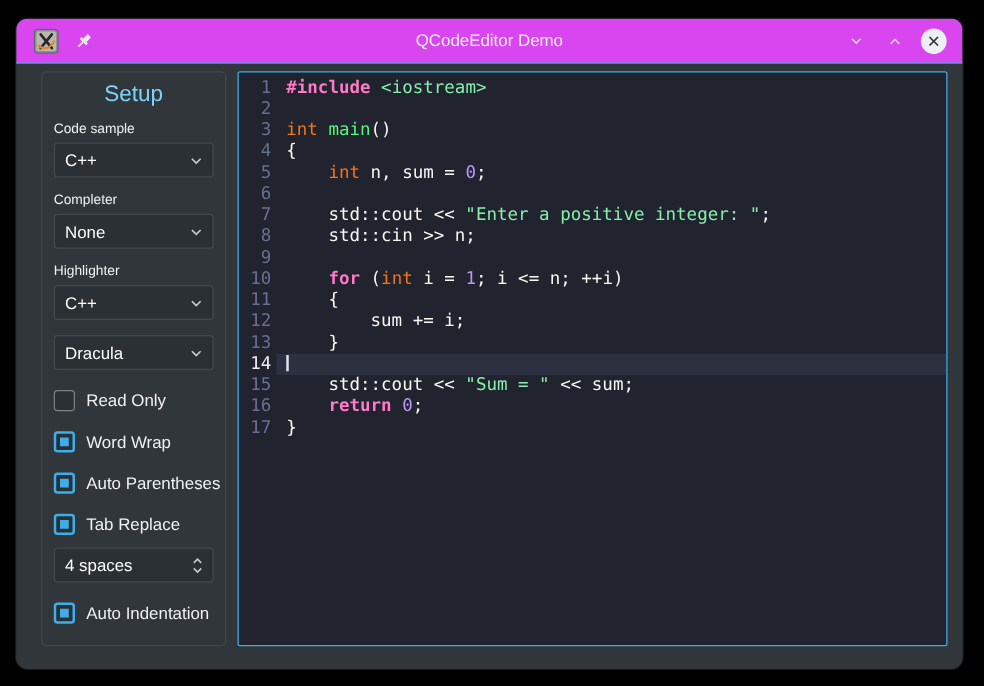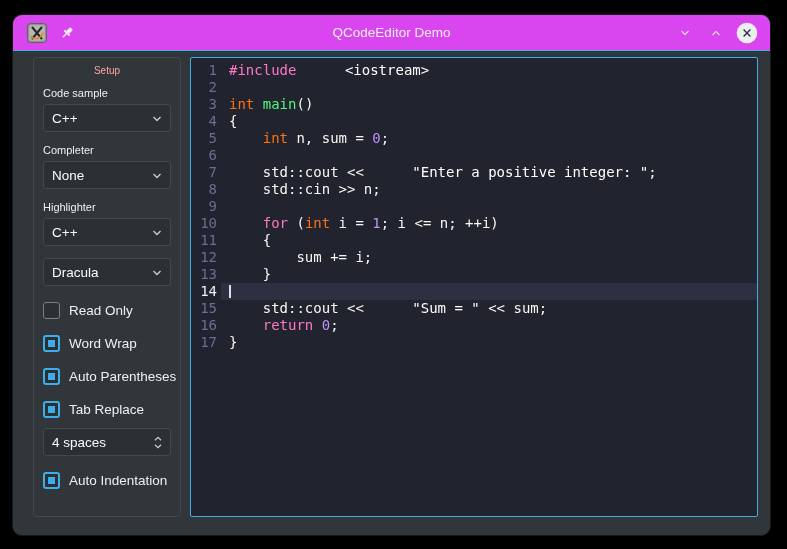--- a/index.html
+++ b/index.html
@@ -22,21 +22,21 @@
   .tb-right { margin-left:auto; display:flex; align-items:center; gap:9px;
     padding-right:12px; }
   .wbtn { width:22px; height:22px; display:inline-flex; align-items:center;
     justify-content:center; cursor:default; }
 
   
   .content { position:relative; height:485px; background:#31363b; }
 
   .groupbox { position:absolute; left:20px; top:6px; width:148px; height:460px;
     border:1px solid #43484d; border-radius:4px; padding:0 9px; }
-  .gb-title { margin:7px 0 11px; text-align:center; color:#fca5a5; font-size:10px; }
+  .gb-title { margin:7px 0 11px; text-align:center; color:#7dd3fc; font-size:18px; }
   .fld-label { color:#eff0f1; font-size:11px; margin:0 0 5px; }
   .combo, .spin { height:28px; margin-bottom:12px; background:#2b3035;
     border:1px solid #44494e; border-radius:3px; display:flex;
     align-items:center; }
   .combo-text { color:#fcfcfc; font-size:13.5px; padding-left:8px; flex:1; }
   .combo svg.chev { margin-right:8px; flex:none; }
   .spin-btns { display:flex; flex-direction:column; gap:1px; margin-right:7px; }
   .cb-row { height:18px; margin-bottom:10px; display:flex; align-items:center; gap:9px;margin-top:15px; }
   .cb { width:17px; height:17px; border:1px solid #7b8084; border-radius:3px;
     background:#2b3035; flex:none; }
@@ -50,25 +50,25 @@
     overflow:hidden; font-family:"DejaVu Sans Mono","Liberation Mono",monospace;
     font-size:14px; }
   .code-lines { padding-top:4px; }
   .code-row { display:flex; height:17px; line-height:17px; }
   .ln { flex:none; width:30px; text-align:right; padding-right:4px; color:#667091; }
   .code-row.cur .ln { color:#eef0f4; }
   .ct { flex:1; padding-left:8px; white-space:pre; color:#f8f8f2; }
   .code-row.cur .ct { background:#2c3040; }
   .caret { display:inline-block; width:2px; height:13px; background:#dfe2e8;
     vertical-align:-2px; }
-  .tk-kw  { color:#ff79c6; }
+  .tk-kw  { color:#ff79c6;font-weight:bold; }
   .tk-type{ color:#f97316; }
   .tk-fn  { color:#50fa7b; }
   .tk-num { color:#bd93f9; }
-  .tk-str { color:#ffffff;margin-left:40px; }
+  .tk-str { color:#86efac; }
   .tk-pl  { color:#f8f8f2; }
 </style>
 </head>
 <body>
 
 <div class="window">
 
   <div class="titlebar">
     <div class="tb-left">
       <span class="app-icon">

